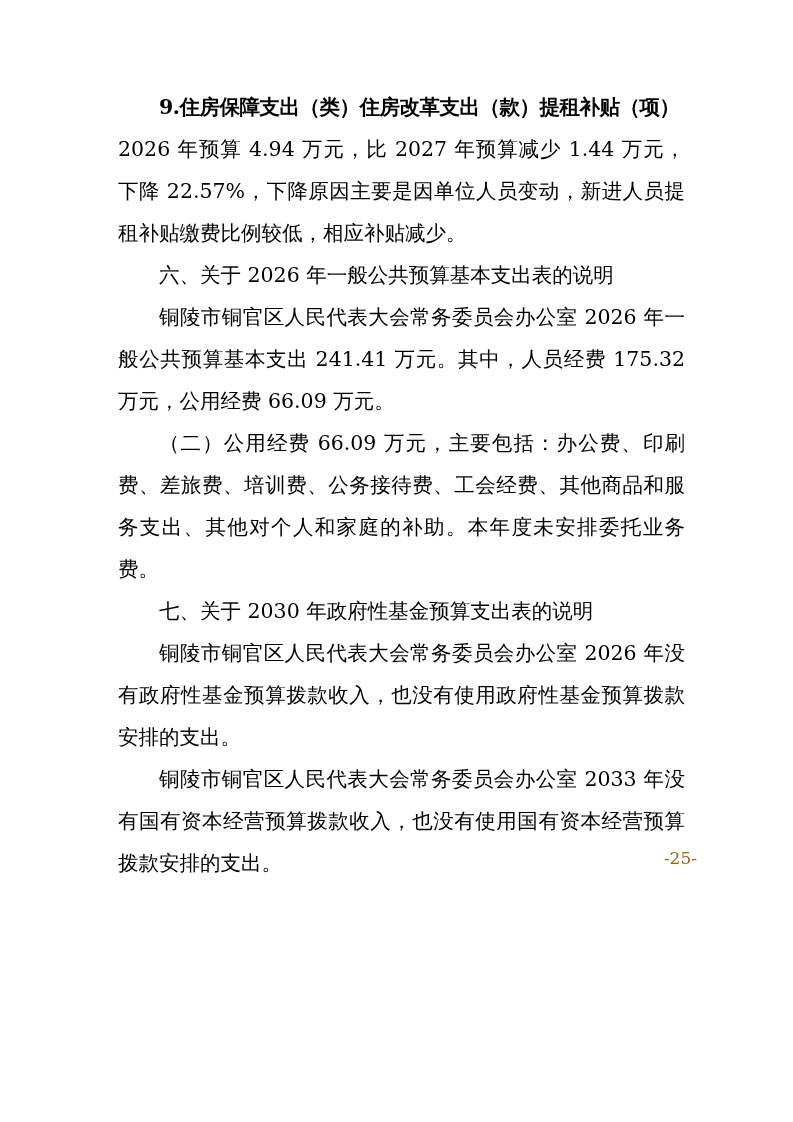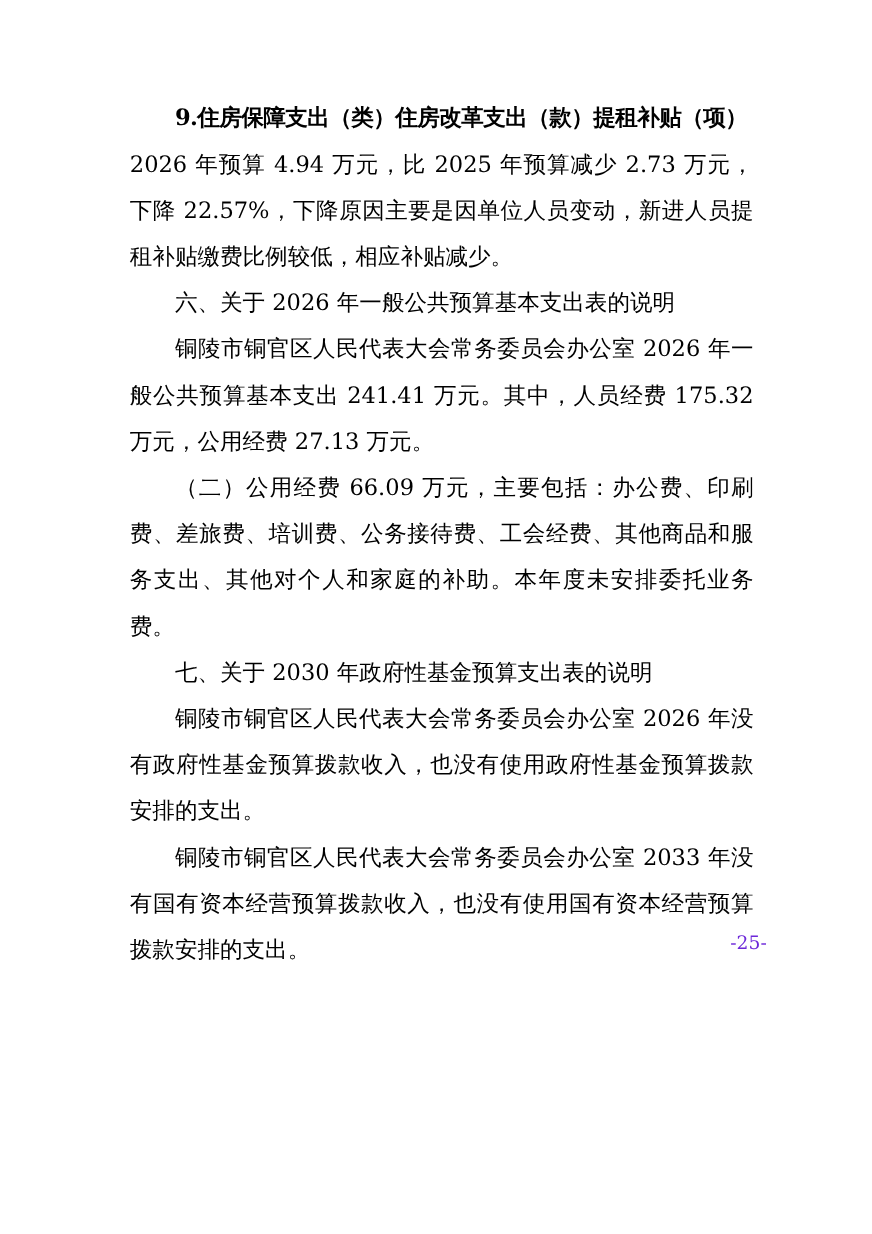--- a/index.html
+++ b/index.html
@@ -47,31 +47,31 @@
   }
   .para-noindent {
     text-indent: 0;
   }
   .page-number {
     position: absolute;
     right: 96px;
     bottom: 42px;
     font-size: 17px;
     font-family: "DejaVu Serif", "Liberation Serif", serif;
-    color: #6d28d9;
+    color: #a16207;
   }
 </style>
 </head>
 <body>
 
 <div class="page">
   <div class="doc-body">
     <p class="heading-tight">9.住房保障支出（类）住房改革支出（款）提租补贴（项）</p>
-    <p class="para-noindent">2026 年预算 4.94 万元，比 2025 年预算减少 2.73 万元，下降 22.57%，下降原因主要是因单位人员变动，新进人员提租补贴缴费比例较低，相应补贴减少。</p>
+    <p class="para-noindent">2026 年预算 4.94 万元，比 2027 年预算减少 1.44 万元，下降 22.57%，下降原因主要是因单位人员变动，新进人员提租补贴缴费比例较低，相应补贴减少。</p>
     <p class="heading">六、关于 2026 年一般公共预算基本支出表的说明</p>
-    <p class="para">铜陵市铜官区人民代表大会常务委员会办公室 2026 年一般公共预算基本支出 241.41 万元。其中，人员经费 175.32 万元，公用经费 27.13 万元。</p>
+    <p class="para">铜陵市铜官区人民代表大会常务委员会办公室 2026 年一般公共预算基本支出 241.41 万元。其中，人员经费 175.32 万元，公用经费 66.09 万元。</p>
     <p class="para">（二）公用经费 66.09 万元，主要包括：办公费、印刷费、差旅费、培训费、公务接待费、工会经费、其他商品和服务支出、其他对个人和家庭的补助。本年度未安排委托业务费。</p>
     <p class="heading">七、关于 2030 年政府性基金预算支出表的说明</p>
     <p class="para">铜陵市铜官区人民代表大会常务委员会办公室 2026 年没有政府性基金预算拨款收入，也没有使用政府性基金预算拨款安排的支出。</p>
     <p class="para">铜陵市铜官区人民代表大会常务委员会办公室 2033 年没有国有资本经营预算拨款收入，也没有使用国有资本经营预算拨款安排的支出。</p>
   </div>
   <div class="page-number">-25-</div>
 </div>
 
 </body></html>

